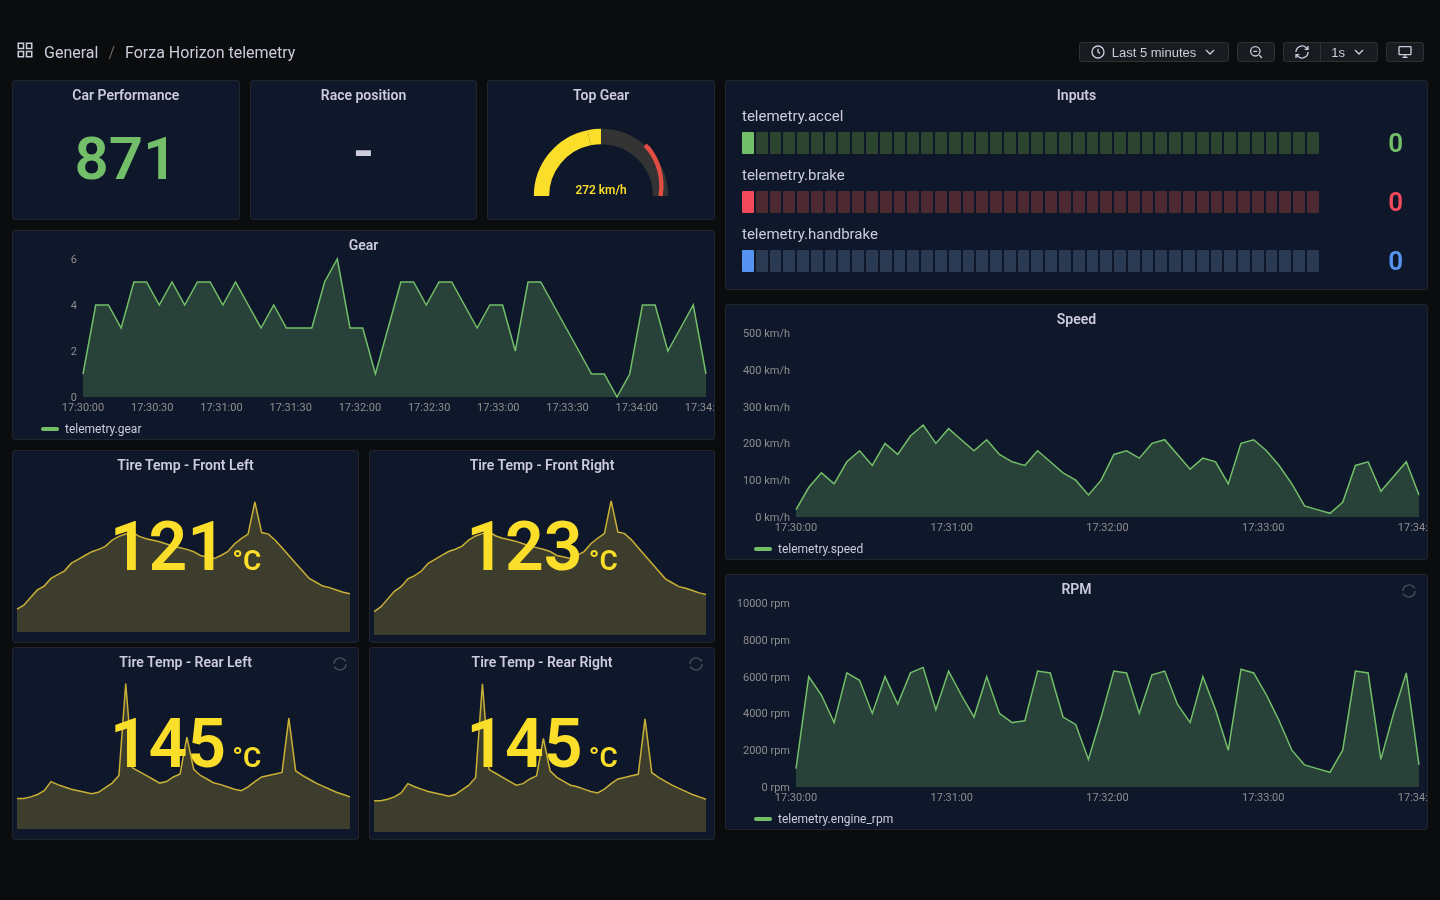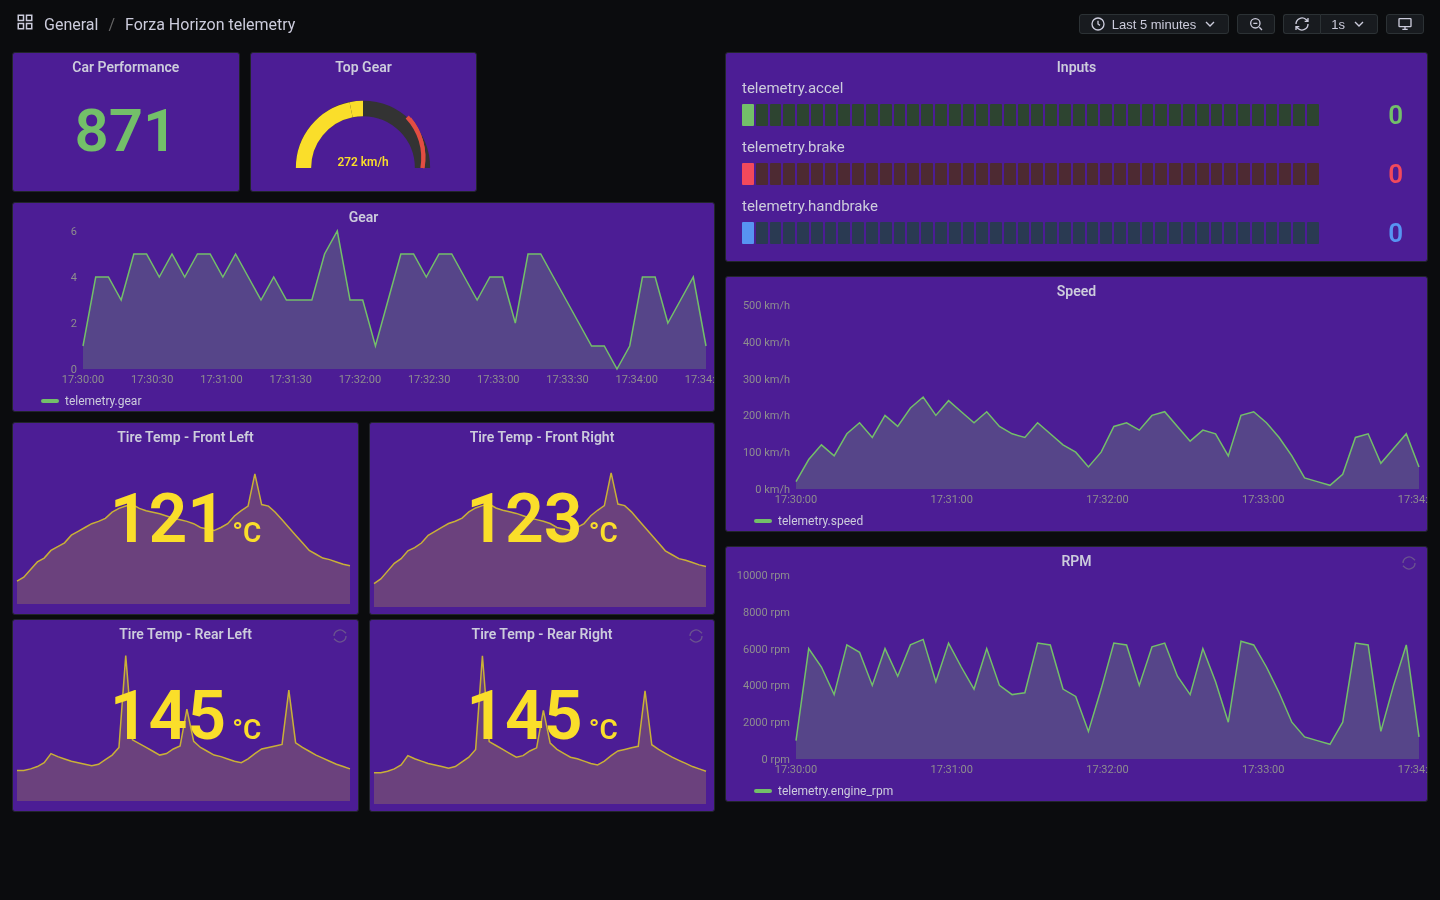--- a/index.html
+++ b/index.html
@@ -11,20 +11,21 @@
   width: 1440px;
   height: 900px;
   overflow: hidden;
 }
 .toolbar {
   display: flex;
   align-items: center;
   justify-content: space-between;
   padding: 8px 16px;
   height: 48px;
+  margin-top: 28px;
 }
 .breadcrumb { display: flex; align-items: center; gap: 10px; font-size: 16px; }
 .breadcrumb a { color: #ccccdc; text-decoration: none; }
 .breadcrumb .sep { color: #666; }
 .toolbar-right { display: flex; gap: 8px; align-items: center; }
 .tb-btn {
   background: #181b1f;
   border: 1px solid #2c3235;
   border-radius: 3px;
   padding: 6px 10px;
@@ -45,21 +46,21 @@
   padding: 4px 12px;
   display: grid;
   grid-template-columns: 1fr 1fr;
   gap: 10px;
   height: 840px;
 }
 .left-col { display: flex; flex-direction: column; gap: 10px; }
 .right-col { display: flex; flex-direction: column; gap: 14px; }
 
 .panel {
-  background: #4c1d95;
+  background: #0f172a;
   border: 1px solid #22252b;
   border-radius: 3px;
   position: relative;
   display: flex;
   flex-direction: column;
 }
 .panel-title {
   text-align: center;
   padding: 6px 0 2px;
   font-size: 14px;
@@ -157,20 +158,24 @@
   </div>
 </div>
 
 <div class="grid">
 
   <div class="left-col">
     <div class="top-row">
       <div class="panel stat-panel">
         <div class="panel-title">Car Performance</div>
         <div class="stat-val">871</div>
+      </div>
+      <div class="panel stat-panel">
+        <div class="panel-title">Race position</div>
+        <div class="stat-val dash">-</div>
       </div>
       <div class="panel stat-panel">
         <div class="panel-title">Top Gear</div>
         <div class="gauge-wrap">
           <svg viewBox="0 0 200 120">
             <path d="M30 100 A70 70 0 0 1 170 100" stroke="#333" stroke-width="18" fill="none"></path>
             <path d="M30 100 A70 70 0 0 1 86 31.4" stroke="#fade2a" stroke-width="18" fill="none"></path>
             <path d="M86 31.4 A70 70 0 0 1 100 30" stroke="#fade2a" stroke-width="18" fill="none"></path>
             <path d="M155 42 A70 70 0 0 1 170 100" stroke="#e24d42" stroke-width="4" fill="none" transform="translate(0,0)"></path>
             <path d="M152 40 A70 70 0 0 1 170 100" stroke="#e24d42" stroke-width="5" fill="none"></path>

